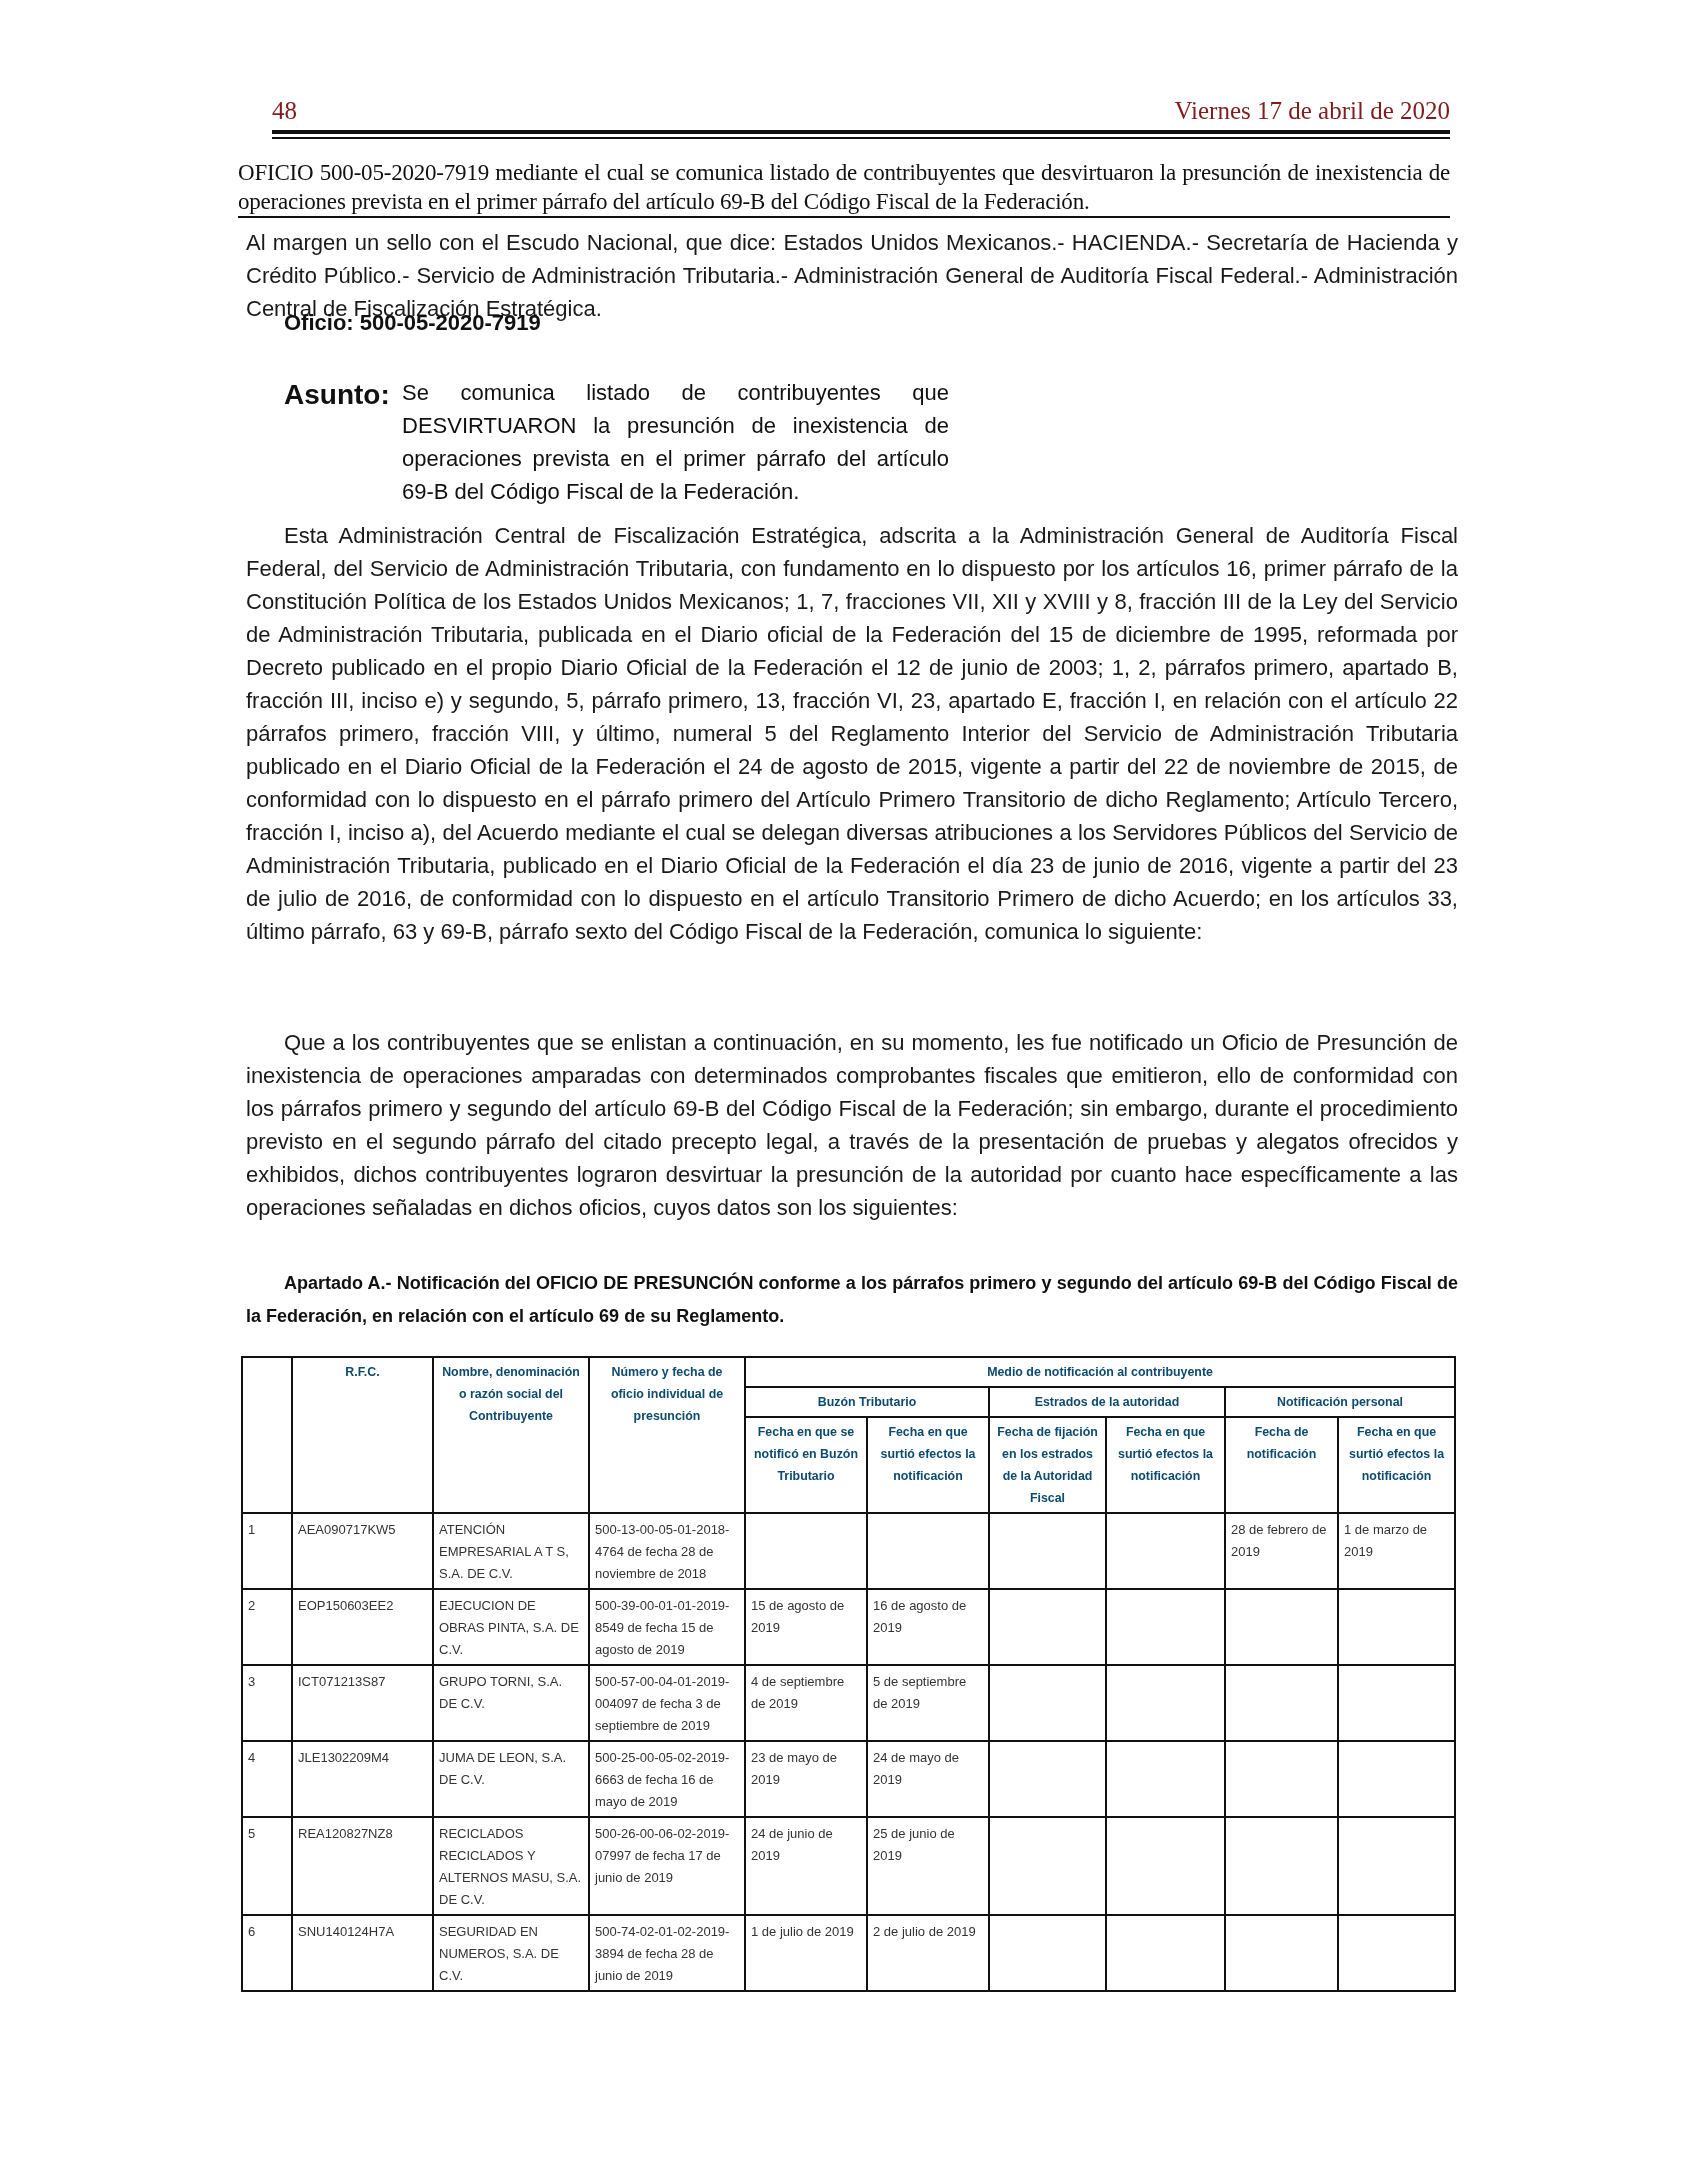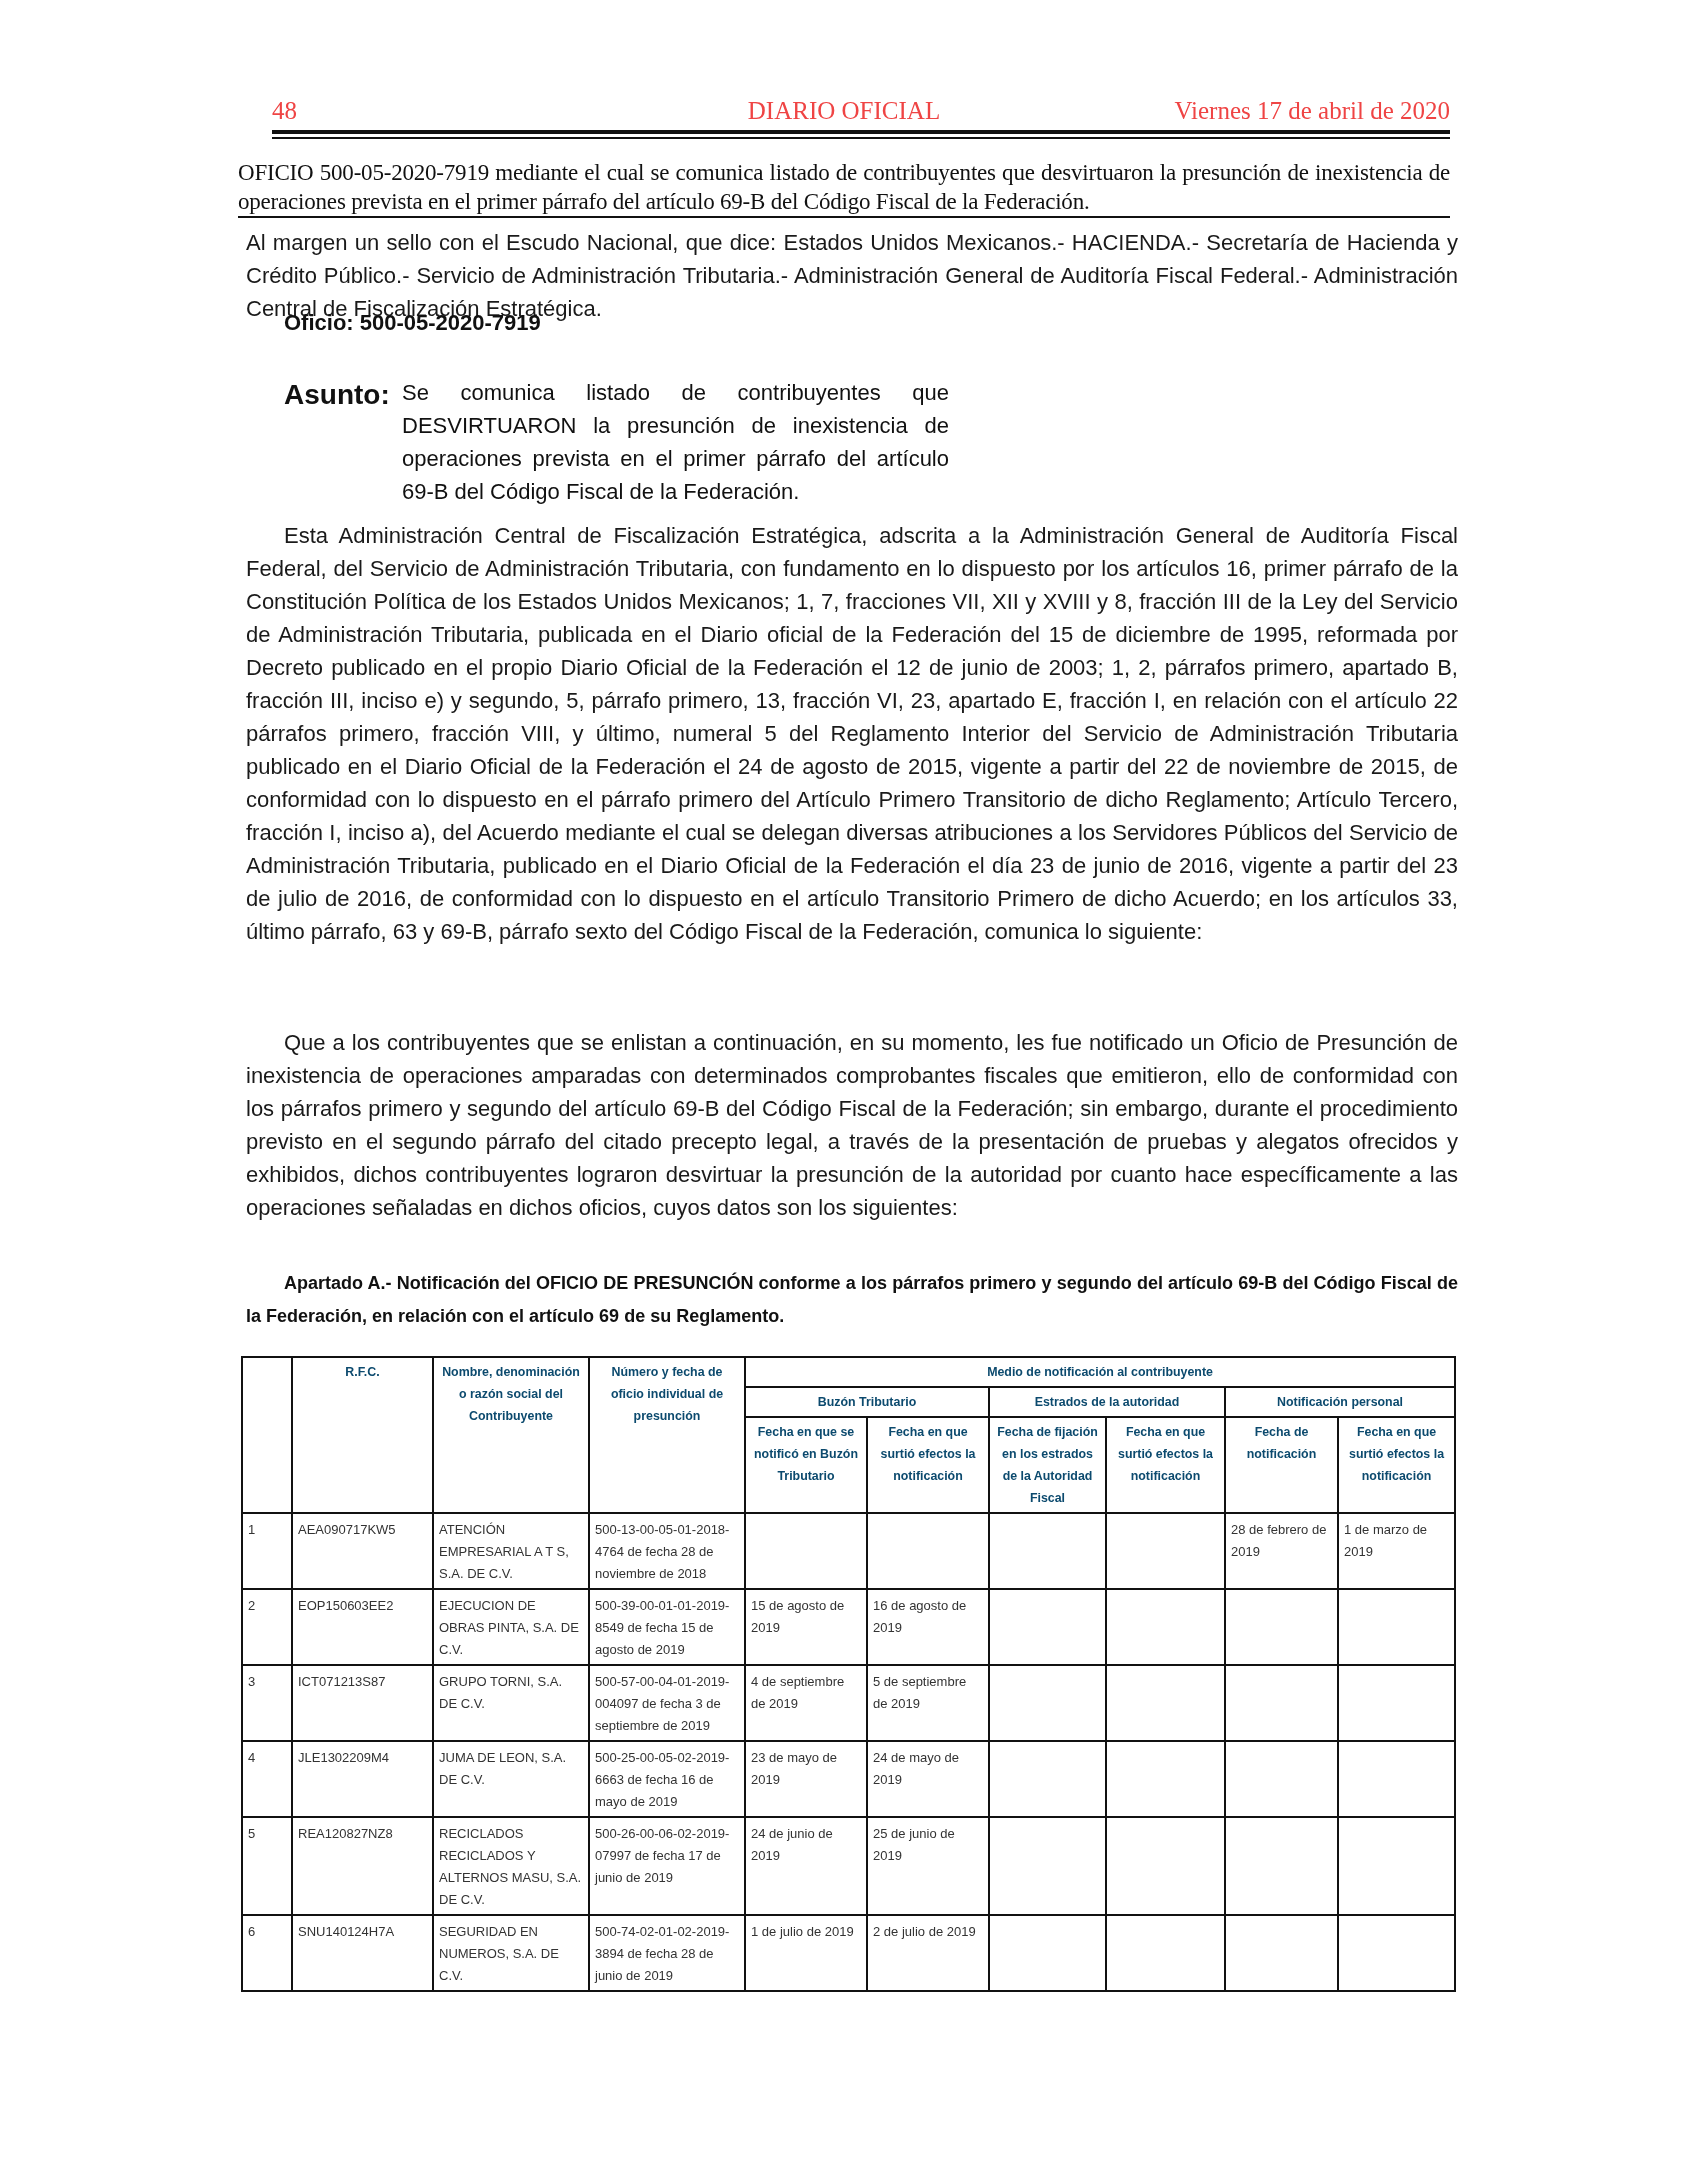--- a/index.html
+++ b/index.html
@@ -1,19 +1,19 @@
 <!DOCTYPE html>
 <html><head>
 <meta charset="utf-8">
 <style>
   html, body { margin: 0; padding: 0; background: #ffffff; }
   body { width: 1683px; height: 2178px; position: relative; overflow: hidden; color: #111; }
   .page { position: absolute; left: 238px; top: 0; width: 1212px; }
   .running-head { position: absolute; top: 97px; left: 0; width: 1212px; height: 36px;
-    font-family: "Liberation Serif", "DejaVu Serif", serif; font-size: 25px; color: #ef4444; }
+    font-family: "Liberation Serif", "DejaVu Serif", serif; font-size: 25px; color: #7f1d1d; }
   .running-head .pnum { position: absolute; left: 34px; top: 0; }
   .running-head .pub { position: absolute; left: 0; width: 100%; text-align: center; top: 0; }
   .running-head .date { position: absolute; right: 0; top: 0; }
   .rule-thick { position: absolute; top: 130px; left: 34px; width: 1178px; height: 4px; background: #111; }
   .rule-thin { position: absolute; top: 137px; left: 34px; width: 1178px; height: 2px; background: #111; }
   .title { position: absolute; top: 158px; left: 0; width: 1212px;
     font-family: "Liberation Serif", "DejaVu Serif", serif; font-weight: normal; font-size: 23px;
     line-height: 29px; text-align: justify; text-align-last: left; letter-spacing: -0.2px; }
   .title-rule { position: absolute; top: 216px; left: 0; width: 1212px; height: 2px; background: #111; }
   .sans { font-family: "Liberation Sans", "DejaVu Sans", sans-serif; margin-left: 8px; }
@@ -39,21 +39,20 @@
   .body-row td { height: 63px; }
   .body-row.tall td { height: 81px; }
 </style>
 </head>
 <body>
 
 <div class="page">
 
   <div class="running-head">
     <span class="pnum">48</span>
-    <span class="pub">DIARIO OFICIAL</span>
     <span class="date">Viernes 17 de abril de 2020</span>
   </div>
   <div class="rule-thick"></div>
   <div class="rule-thin"></div>
 
   <div class="title">OFICIO 500-05-2020-7919 mediante el cual se comunica listado de contribuyentes que desvirtuaron la presunción de inexistencia de operaciones prevista en el primer párrafo del artículo 69-B del Código Fiscal de la Federación.</div>
   <div class="title-rule"></div>
 
   <div class="para sans margin-note">Al margen un sello con el Escudo Nacional, que dice: Estados Unidos Mexicanos.- HACIENDA.- Secretaría de Hacienda y Crédito Público.- Servicio de Administración Tributaria.- Administración General de Auditoría Fiscal Federal.- Administración Central de Fiscalización Estratégica.</div>
 

